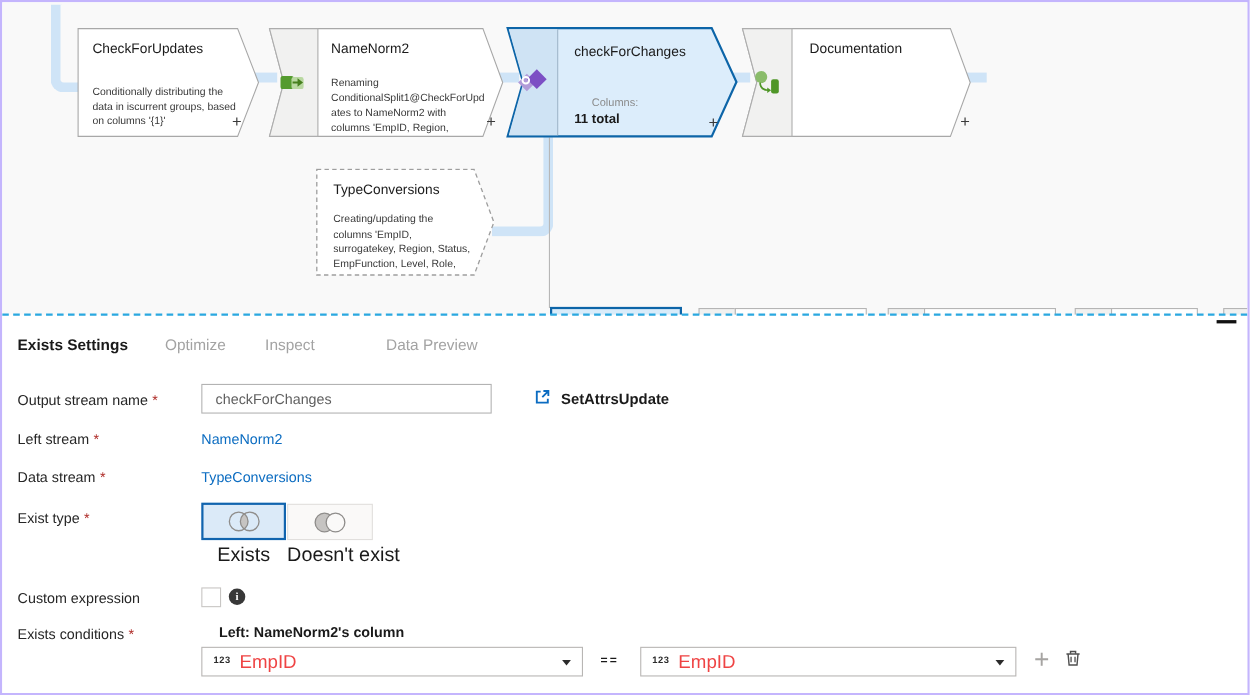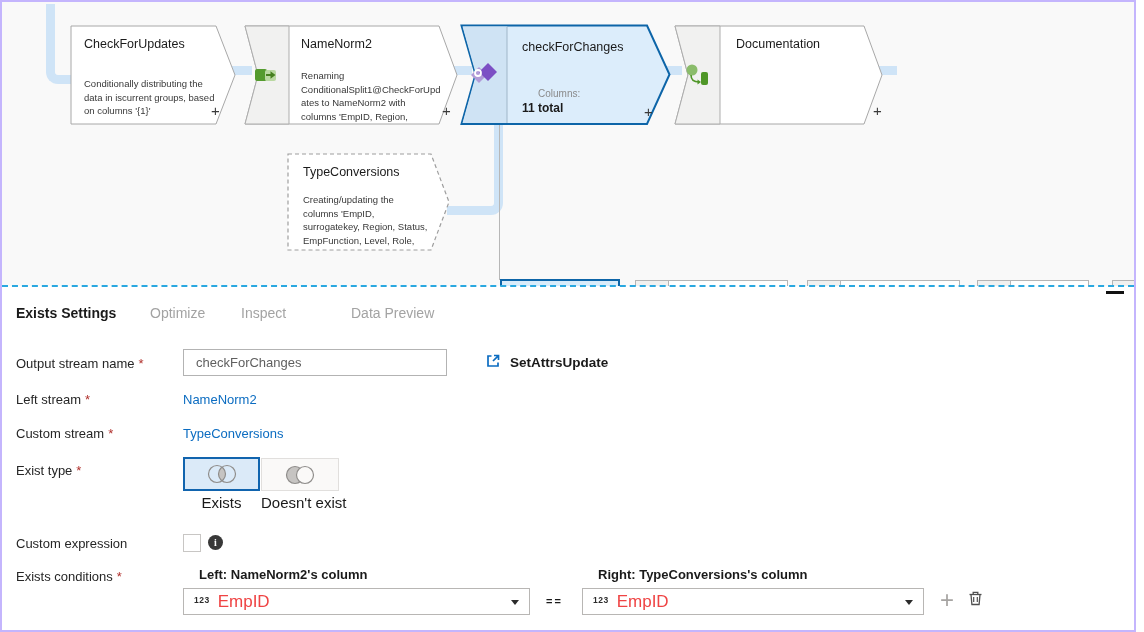--- a/index.html
+++ b/index.html
@@ -32,21 +32,21 @@
   .tab.active{color:#1a1a1a;font-weight:600;}
   .flabel{position:absolute;left:14px;font-size:13px;color:#262626;white-space:nowrap;}
   .req{color:#b0302c;margin-left:4px;}
   .txtinput{position:absolute;box-sizing:border-box;height:27px;border:1px solid #b3b3b3;background:#fff;
     font-family:"Liberation Sans",sans-serif;font-size:13px;color:#5f5f5f;padding:0 12px;outline:none;}
   .link{position:absolute;font-size:13px;color:#0b6cc1;cursor:pointer;white-space:nowrap;}
   .doc-label{position:absolute;font-size:13.5px;font-weight:600;color:#1a1a1a;cursor:pointer;}
   .vbtn{position:absolute;box-sizing:border-box;background:#faf9f8;border:1px solid #e1dfdd;cursor:pointer;
     display:flex;align-items:center;justify-content:center;}
   .vbtn.sel{background:#dbeaf8;border:2px solid #1164ae;}
-  .vlabel{position:absolute;font-size:15px;color:#1a1a1a;text-align:center;white-space:nowrap;}
+  .vlabel{position:absolute;font-size:18px;color:#1a1a1a;text-align:center;white-space:nowrap;}
   .checkbox{position:absolute;width:18px;height:18px;box-sizing:border-box;border:1px solid #c8c6c4;background:#fff;cursor:pointer;}
   .chead{position:absolute;font-size:13px;font-weight:700;color:#1a1a1a;white-space:nowrap;padding-left:16px;}
   .dropdown{position:absolute;box-sizing:border-box;height:27px;border:1px solid #b8b6b4;background:#fff;
     display:flex;align-items:center;padding:0 26px 0 10px;cursor:pointer;}
   .dd-badge{font-size:8.5px;font-weight:700;color:#2b2b2b;margin-right:8px;letter-spacing:.5px;position:relative;top:-2px;}
   .dd-value{font-size:17px;color:#ef4444;}
   .caret{position:absolute;right:10px;top:11px;width:0;height:0;border-left:4.5px solid transparent;
     border-right:4.5px solid transparent;border-top:5.5px solid #2b2b2b;}
   .op{position:absolute;font-size:11px;font-weight:700;letter-spacing:2px;color:#1a1a1a;}
   .addcond{position:absolute;font-size:24px;font-weight:300;color:#a6a4a2;cursor:pointer;line-height:1;}
@@ -169,21 +169,21 @@
       <svg width="16" height="16">
         <path d="M6.5 3 H3 V13 H13 V9.5" fill="none" stroke="#0b6cc1" stroke-width="1.7"></path>
         <path d="M8 8 L13.2 2.8 M9 2.5 H13.5 V7" fill="none" stroke="#0b6cc1" stroke-width="1.7"></path>
       </svg>
     </div>
     <div class="doc-label" style="left:508px;top:68px;">SetAttrsUpdate</div>
 
     <div class="flabel" style="top:105px;"><span>Left stream</span><span class="req">*</span></div>
     <div class="link" style="left:181px;top:105px;">NameNorm2</div>
 
-    <div class="flabel" style="top:139px;"><span>Custom stream</span><span class="req">*</span></div>
+    <div class="flabel" style="top:139px;"><span>Data stream</span><span class="req">*</span></div>
     <div class="link" style="left:181px;top:139px;">TypeConversions</div>
 
     <div class="flabel" style="top:176px;"><span>Exist type</span><span class="req">*</span></div>
     <div class="vbtn sel" style="left:181px;top:170px;width:77px;height:34px;">
       <svg width="36" height="24">
         <defs>
             <clipPath id="vc1">
               <circle cx="13" cy="12" r="8.5"></circle>
             </clipPath>
           </defs>
@@ -200,21 +200,20 @@
     </div>
     <div class="vlabel" style="left:181px;top:207px;width:77px;">Exists</div>
     <div class="vlabel" style="left:259px;top:207px;width:78px;">Doesn't exist</div>
 
     <div class="flabel" style="top:249px;">Custom expression</div>
     <div class="checkbox" style="left:181px;top:247px;"></div>
     <div class="infoicon" style="left:206px;top:248px;">i</div>
 
     <div class="flabel" style="top:282px;"><span>Exists conditions</span><span class="req">*</span></div>
     <div class="chead" style="left:181px;top:280px;">Left: NameNorm2's column</div>
-    <div class="chead" style="left:580px;top:280px;">Right: TypeConversions's column</div>
 
     <div class="dropdown" style="left:181px;top:301px;width:347px;">
       <span class="dd-badge">123</span>
       <span class="dd-value">EmpID</span>
       <span class="caret"></span>
     </div>
     <div class="op" style="left:544px;top:308px;">==</div>
     <div class="dropdown" style="left:580px;top:301px;width:342px;">
       <span class="dd-badge">123</span>
       <span class="dd-value">EmpID</span>

